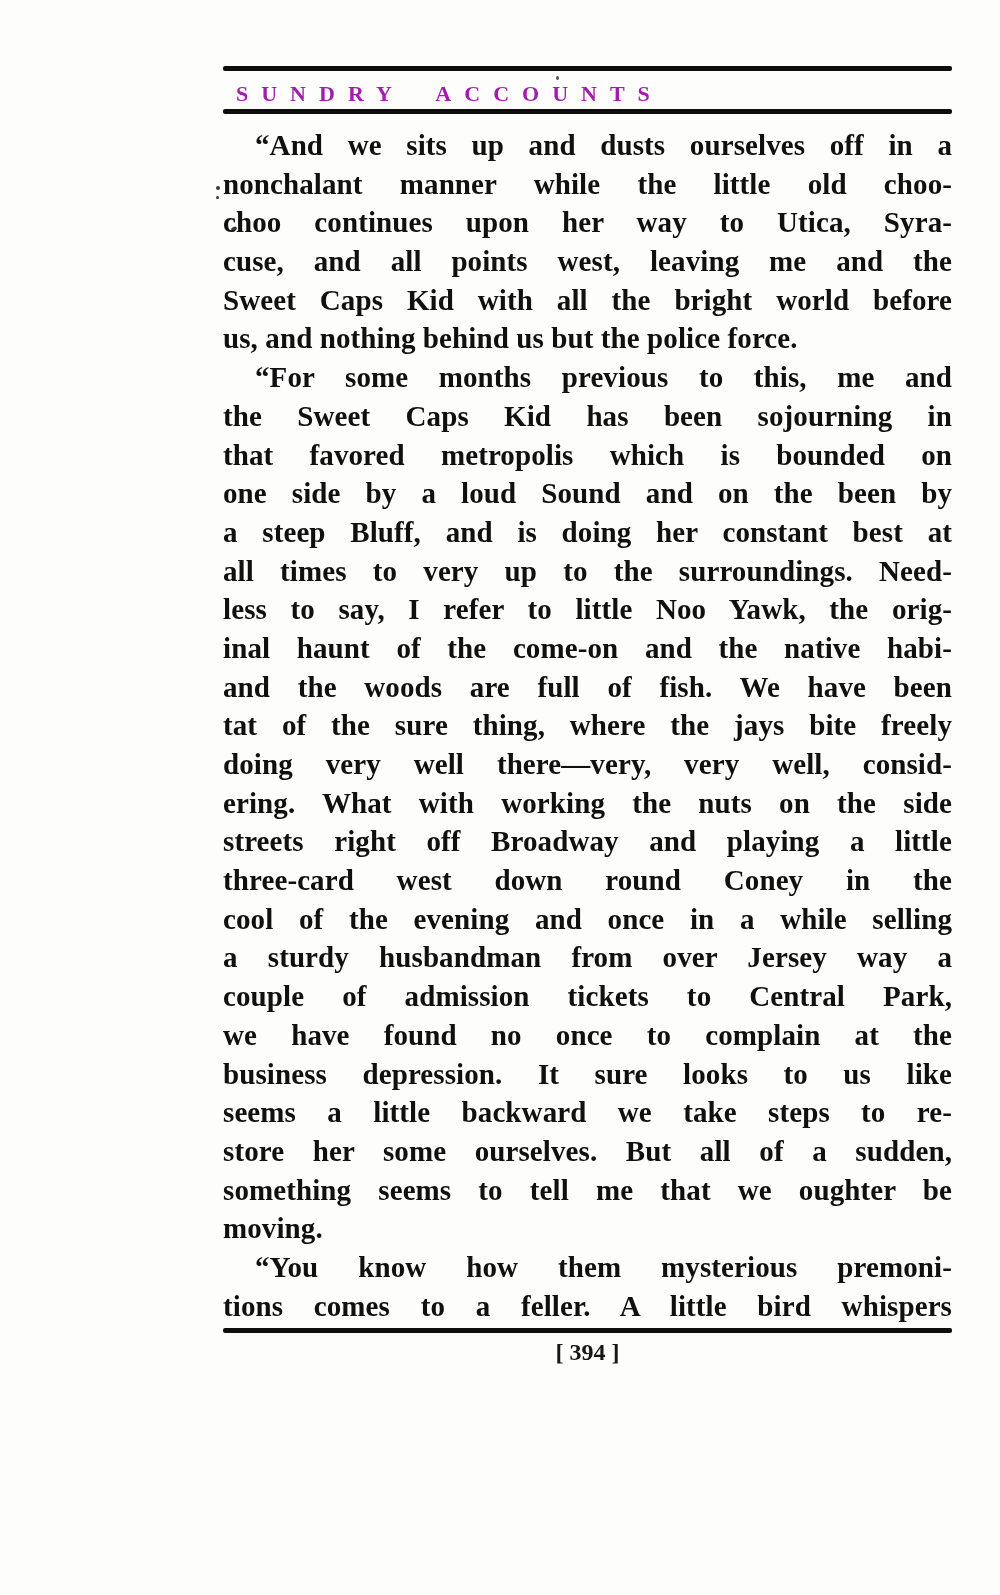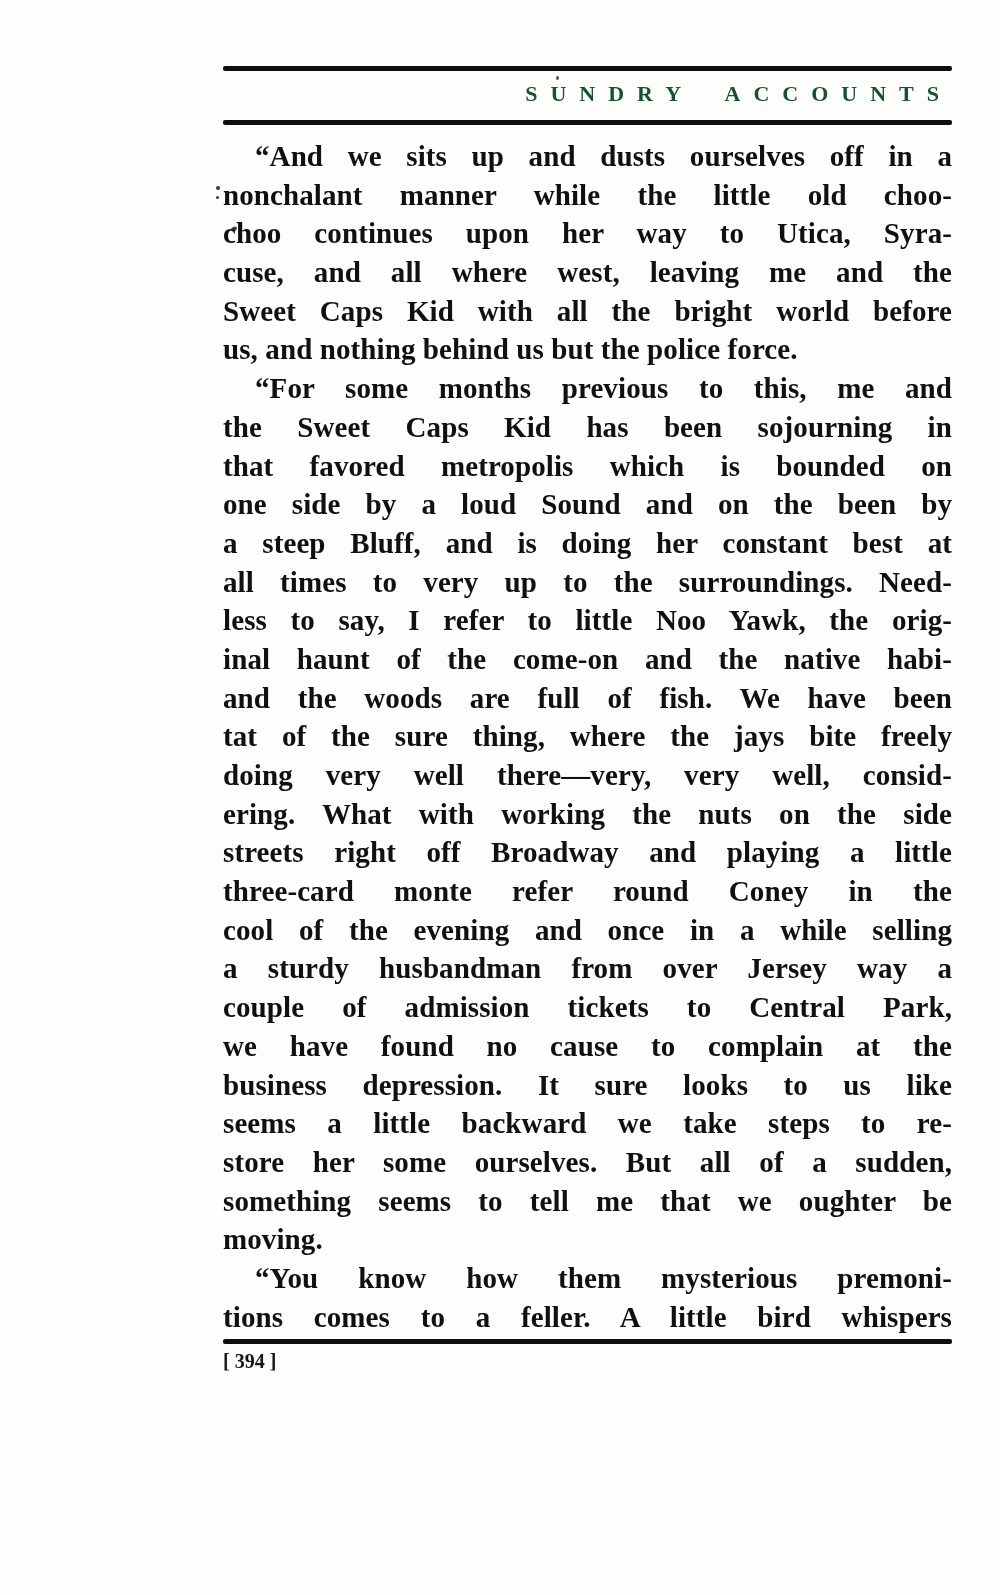--- a/index.html
+++ b/index.html
@@ -24,29 +24,29 @@
   }
   .rule {
     width: 100%;
     height: 5px;
     background: #0e0e0e;
     border-radius: 2px;
   }
   .rule-top { margin-top: 66px; }
   .running-head {
     margin: 0;
-    height: 49px;
+    height: 38px;
     line-height: 45px;
-    text-align: right;
+    text-align: left;
     font-size: 22px;
     font-weight: 700;
     letter-spacing: 13px;
     word-spacing: 14px;
     text-indent: 13px; 
-    color: #14532d;
+    color: #a21caf;
   }
   .body-text {
     margin-top: 12px;
     font-size: 29px;
     font-weight: 700;
     line-height: 38.7px;
     letter-spacing: 0.1px;
   }
   .paragraph { margin: 0; }
   .line {
@@ -54,21 +54,22 @@
     text-align-last: justify;
     white-space: normal;
     height: 38.7px;
     overflow: visible;
   }
   .line.indent { text-indent: 32px; }
   .line.endline { text-align-last: left; }
   .rule-bottom { margin-top: 3px; }
   .page-number {
     margin-top: 6px;
-    font-size: 20px;
+    text-align: center;
+    font-size: 24px;
     font-weight: 700;
     color: #161616;
   }
   
   .speck { position: absolute; background: #3a3a3a; }
   .speck.s1 { left: 216px; top: 186px; width: 4px; height: 4px; border-radius: 50%; }
   .speck.s2 { left: 216px; top: 196px; width: 3px; height: 3px; border-radius: 50%; }
   .speck.s3 { left: 231px; top: 227px; width: 6px; height: 4px; border-radius: 40%; transform: rotate(-30deg); }
   .speck.s4 { left: 556px; top: 76px; width: 3px; height: 4px; border-radius: 50%; background:#555; }
 </style>
@@ -84,43 +85,43 @@
   <div class="column">
     <div class="rule rule-top"></div>
     <h1 class="running-head">SUNDRY ACCOUNTS</h1>
     <div class="rule"></div>
 
     <div class="body-text">
         <div class="paragraph">
           <div class="line indent">“And we sits up and dusts ourselves off in a</div>
           <div class="line">nonchalant manner while the little old choo-</div>
           <div class="line">choo continues upon her way to Utica, Syra-</div>
-          <div class="line">cuse, and all where west, leaving me and the</div>
+          <div class="line">cuse, and all points west, leaving me and the</div>
           <div class="line">Sweet Caps Kid with all the bright world before</div>
           <div class="line endline">us, and nothing behind us but the police force.</div>
         </div>
         <div class="paragraph">
           <div class="line indent">“For some months previous to this, me and</div>
           <div class="line">the Sweet Caps Kid has been sojourning in</div>
           <div class="line">that favored metropolis which is bounded on</div>
           <div class="line">one side by a loud Sound and on the been by</div>
           <div class="line">a steep Bluff, and is doing her constant best at</div>
           <div class="line">all times to very up to the surroundings. Need-</div>
           <div class="line">less to say, I refer to little Noo Yawk, the orig-</div>
           <div class="line">inal haunt of the come-on and the native habi-</div>
           <div class="line">and the woods are full of fish. We have been</div>
           <div class="line">tat of the sure thing, where the jays bite freely</div>
           <div class="line">doing very well there—very, very well, consid-</div>
           <div class="line">ering. What with working the nuts on the side</div>
           <div class="line">streets right off Broadway and playing a little</div>
-          <div class="line">three-card monte refer round Coney in the</div>
+          <div class="line">three-card west down round Coney in the</div>
           <div class="line">cool of the evening and once in a while selling</div>
           <div class="line">a sturdy husbandman from over Jersey way a</div>
           <div class="line">couple of admission tickets to Central Park,</div>
-          <div class="line">we have found no cause to complain at the</div>
+          <div class="line">we have found no once to complain at the</div>
           <div class="line">business depression. It sure looks to us like</div>
           <div class="line">seems a little backward we take steps to re-</div>
           <div class="line">store her some ourselves. But all of a sudden,</div>
           <div class="line">something seems to tell me that we oughter be</div>
           <div class="line endline">moving.</div>
         </div>
         <div class="paragraph">
           <div class="line indent">“You know how them mysterious premoni-</div>
           <div class="line">tions comes to a feller. A little bird whispers</div>
         </div>

